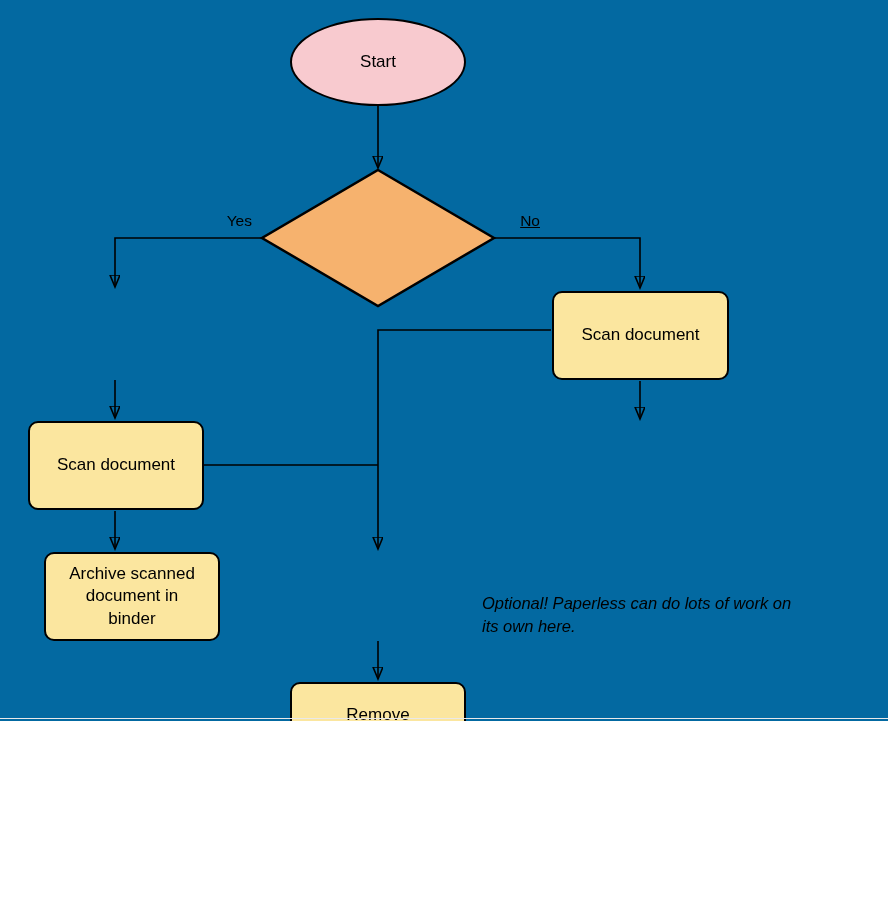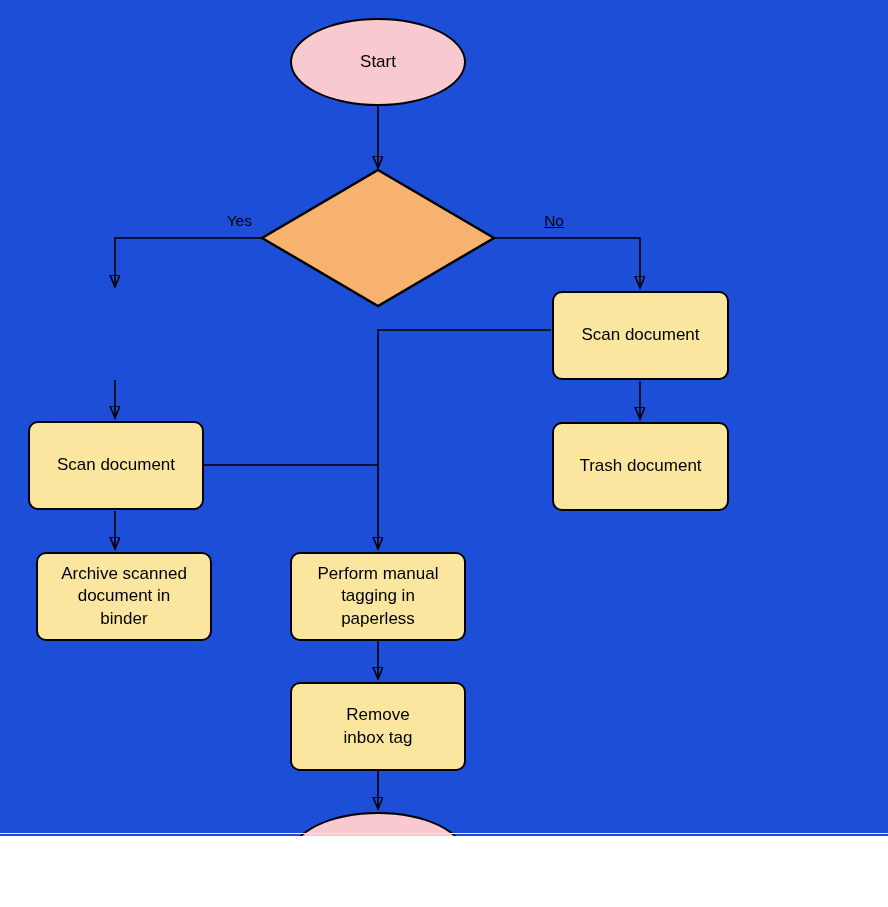--- a/index.html
+++ b/index.html
@@ -7,22 +7,22 @@
     padding: 0;
     background: #ffffff;
   }
   body {
     font-family: "Liberation Sans", sans-serif;
     color: #000;
   }
   .canvas {
     position: relative;
     width: 888px;
-    height: 836px;
-    background: #1d4ed8;
+    height: 721px;
+    background: #0369a1;
     overflow: hidden;
   }
   .edges {
     position: absolute;
     left: 0;
     top: 0;
     width: 888px;
     height: 907px;
   }
   .edges path, .edges polyline {
@@ -118,47 +118,41 @@
     <polygon points="378,170 494,238 378,306 262,238" fill="#F6B26E" stroke="#000000" stroke-width="2.5"></polygon>
   </svg>
 
   <div class="node terminal" style="left:290px; top:18px; width:176px; height:88px;">
     <span>Start</span>
   </div>
 
 
   <div class="edge-label" style="left:208px; top:212px; width:44px;">Yes</div>
 
-  <div class="edge-label" style="left:524px; top:212px; width:40px;text-decoration:underline;">No</div>
+  <div class="edge-label" style="left:500px; top:212px; width:40px;text-decoration:underline;">No</div>
 
 
   <div class="node process" style="left:552px; top:291px; width:177px; height:89px;">
     <span>Scan document</span>
   </div>
 
   <div class="node process" style="left:28px; top:421px; width:176px; height:89px;">
     <span>Scan document</span>
   </div>
 
-  <div class="node process" style="left:552px; top:422px; width:177px; height:89px;">
-    <span>Trash document</span>
-  </div>
 
-  <div class="node process" style="left:36px; top:552px; width:176px; height:89px;">
+  <div class="node process" style="left:44px; top:552px; width:176px; height:89px;">
     <span>Archive scanned
 document in
 binder</span>
   </div>
 
-  <div class="node process" style="left:290px; top:552px; width:176px; height:89px;">
-    <span>Perform manual
-tagging in
-paperless</span>
-  </div>
 
+  <div class="annotation" style="left:482px; top:592px; width:402px;">Optional! Paperless can do lots of work on
+its own here.</div>
 
   <div class="node process" style="left:290px; top:682px; width:176px; height:89px;">
     <span>Remove
 inbox tag</span>
   </div>
 
   <div class="node terminal" style="left:290px; top:812px; width:176px; height:88px;">
     <span>End</span>
   </div>
 

